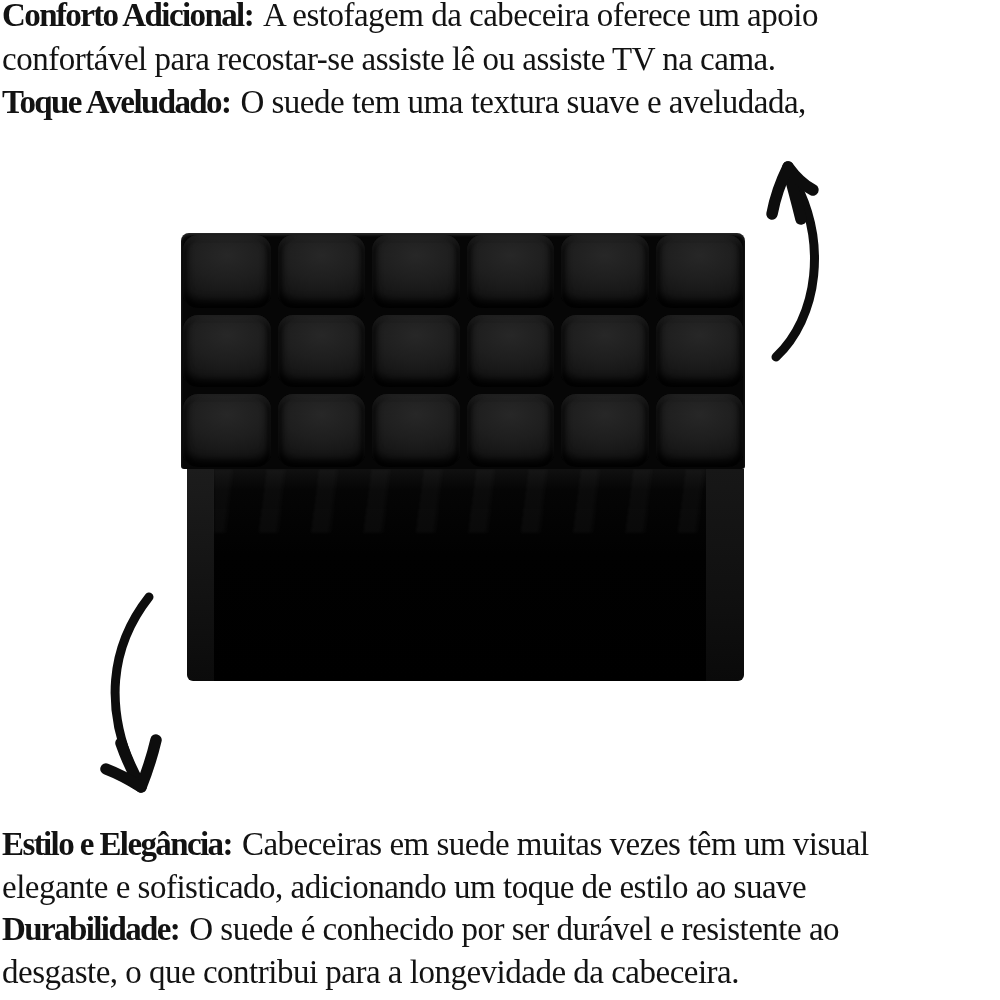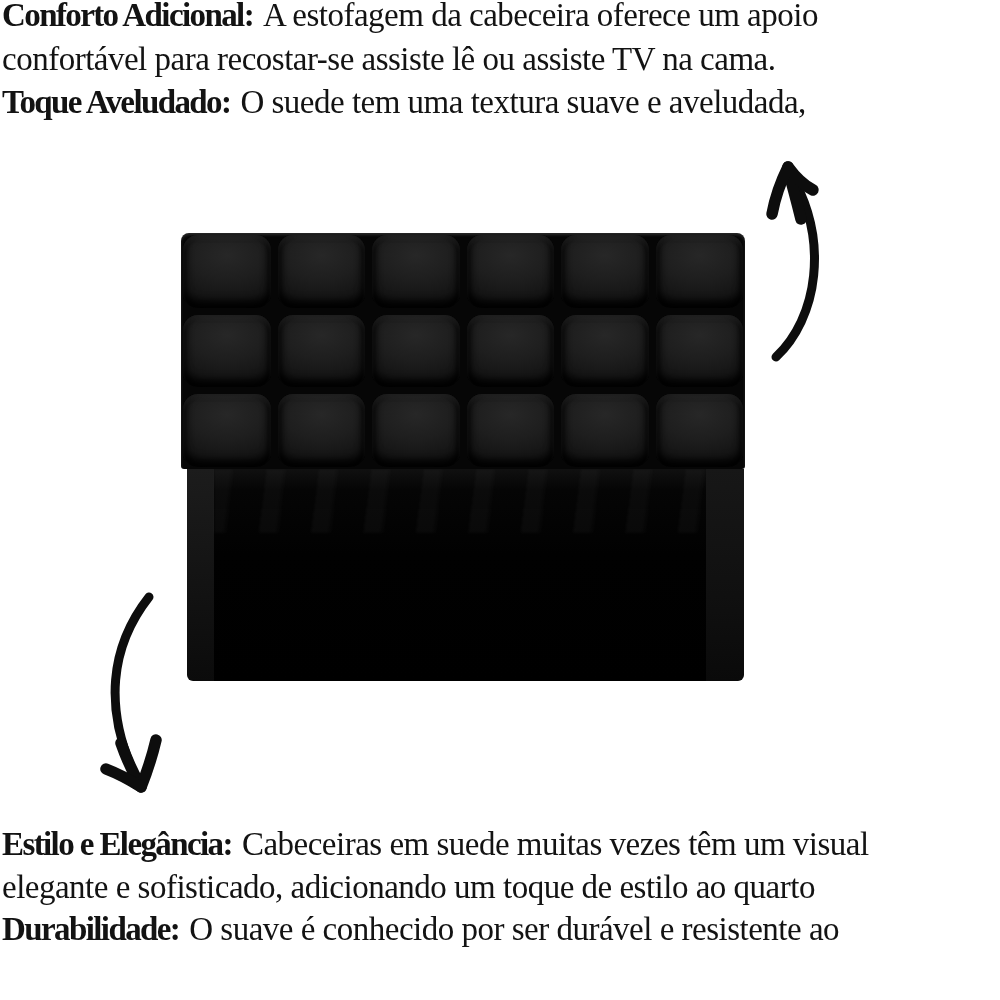--- a/index.html
+++ b/index.html
@@ -113,17 +113,18 @@
     <g>
       <path class="shaft" d="M149,597 C112,644 100,708 140,786"></path>
       <path class="thick" d="M121,743 C127,760 133,773 140,785"></path>
       <path class="thick" d="M141,787 C147,772 152,757 156,740"></path>
       <path class="thick" d="M141,787 C130,780 119,774 106,769"></path>
     </g>
   </svg>
 
   <div class="copy bottom">
     <div class="line"><strong class="lbl">Estilo e Elegância:</strong><span>Cabeceiras em suede muitas vezes têm um visual</span></div>
-    <div class="line"><strong class="lbl"></strong><span>elegante e sofisticado, adicionando um toque de estilo ao quarto</span></div>
-    <div class="line"><strong class="lbl">Durabilidade:</strong><span>O suave é conhecido por ser durável e resistente ao</span></div>
+    <div class="line"><strong class="lbl"></strong><span>elegante e sofisticado, adicionando um toque de estilo ao suave</span></div>
+    <div class="line"><strong class="lbl">Durabilidade:</strong><span>O suede é conhecido por ser durável e resistente ao</span></div>
+    <div class="line"><strong class="lbl"></strong><span>desgaste, o que contribui para a longevidade da cabeceira.</span></div>
   </div>
 
 </div>
 
 </body></html>

